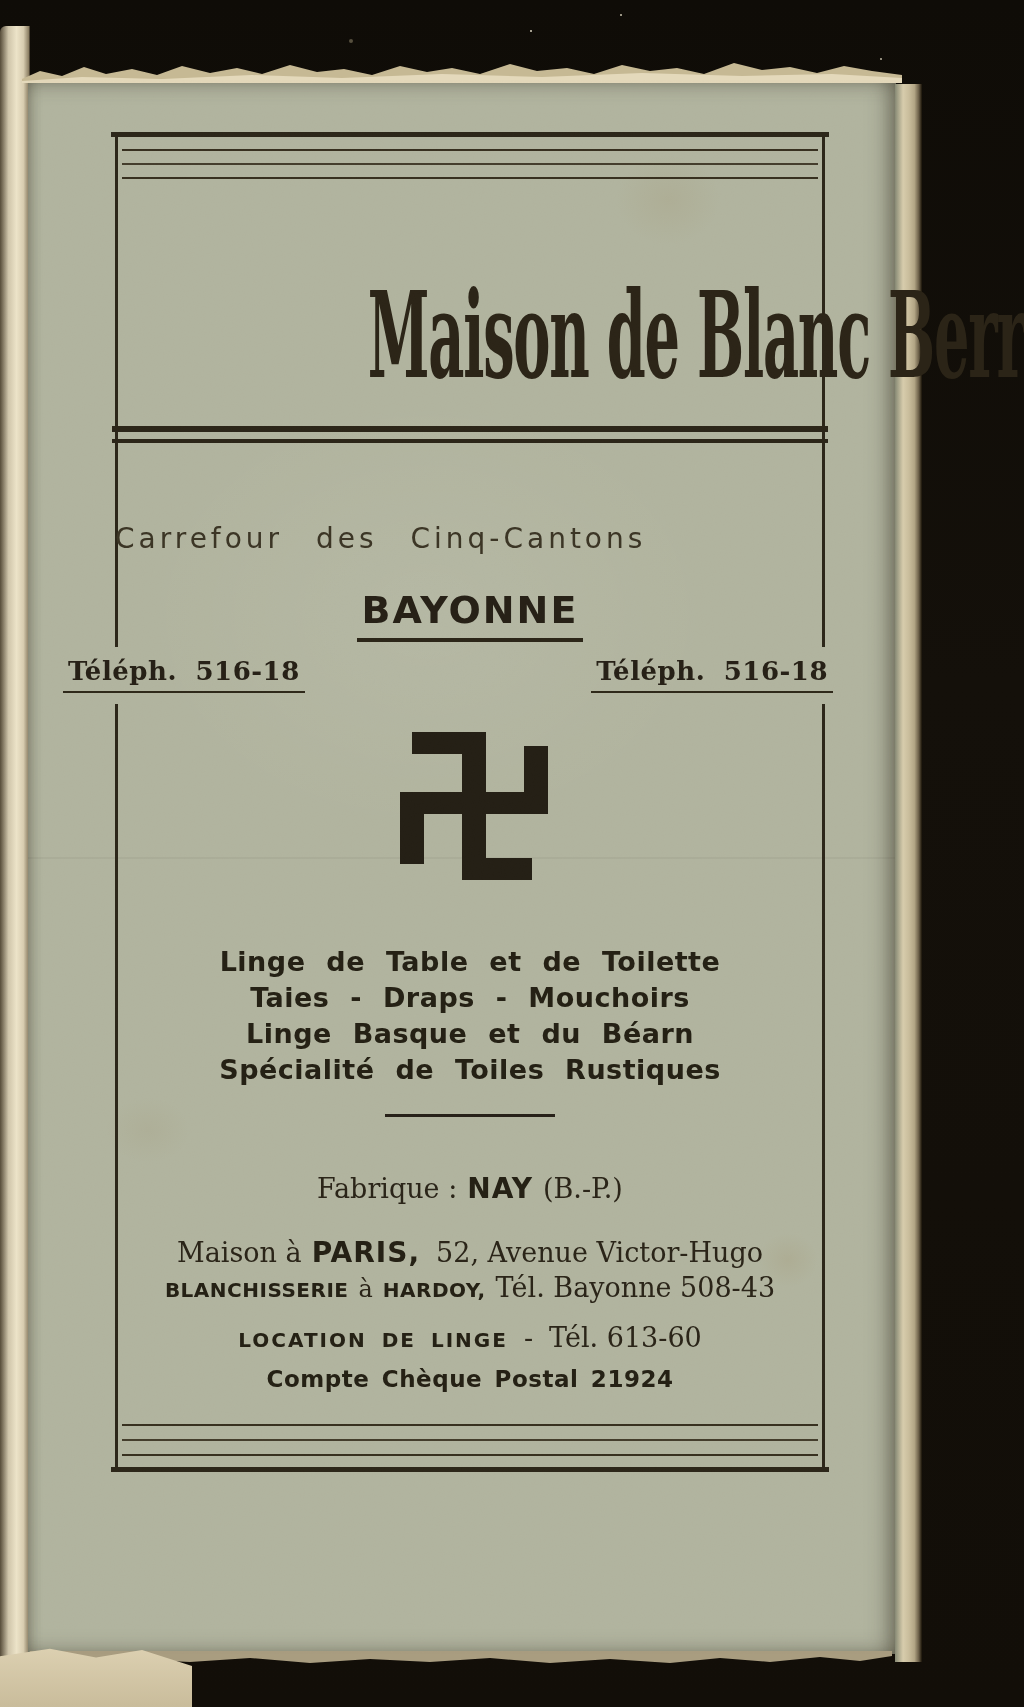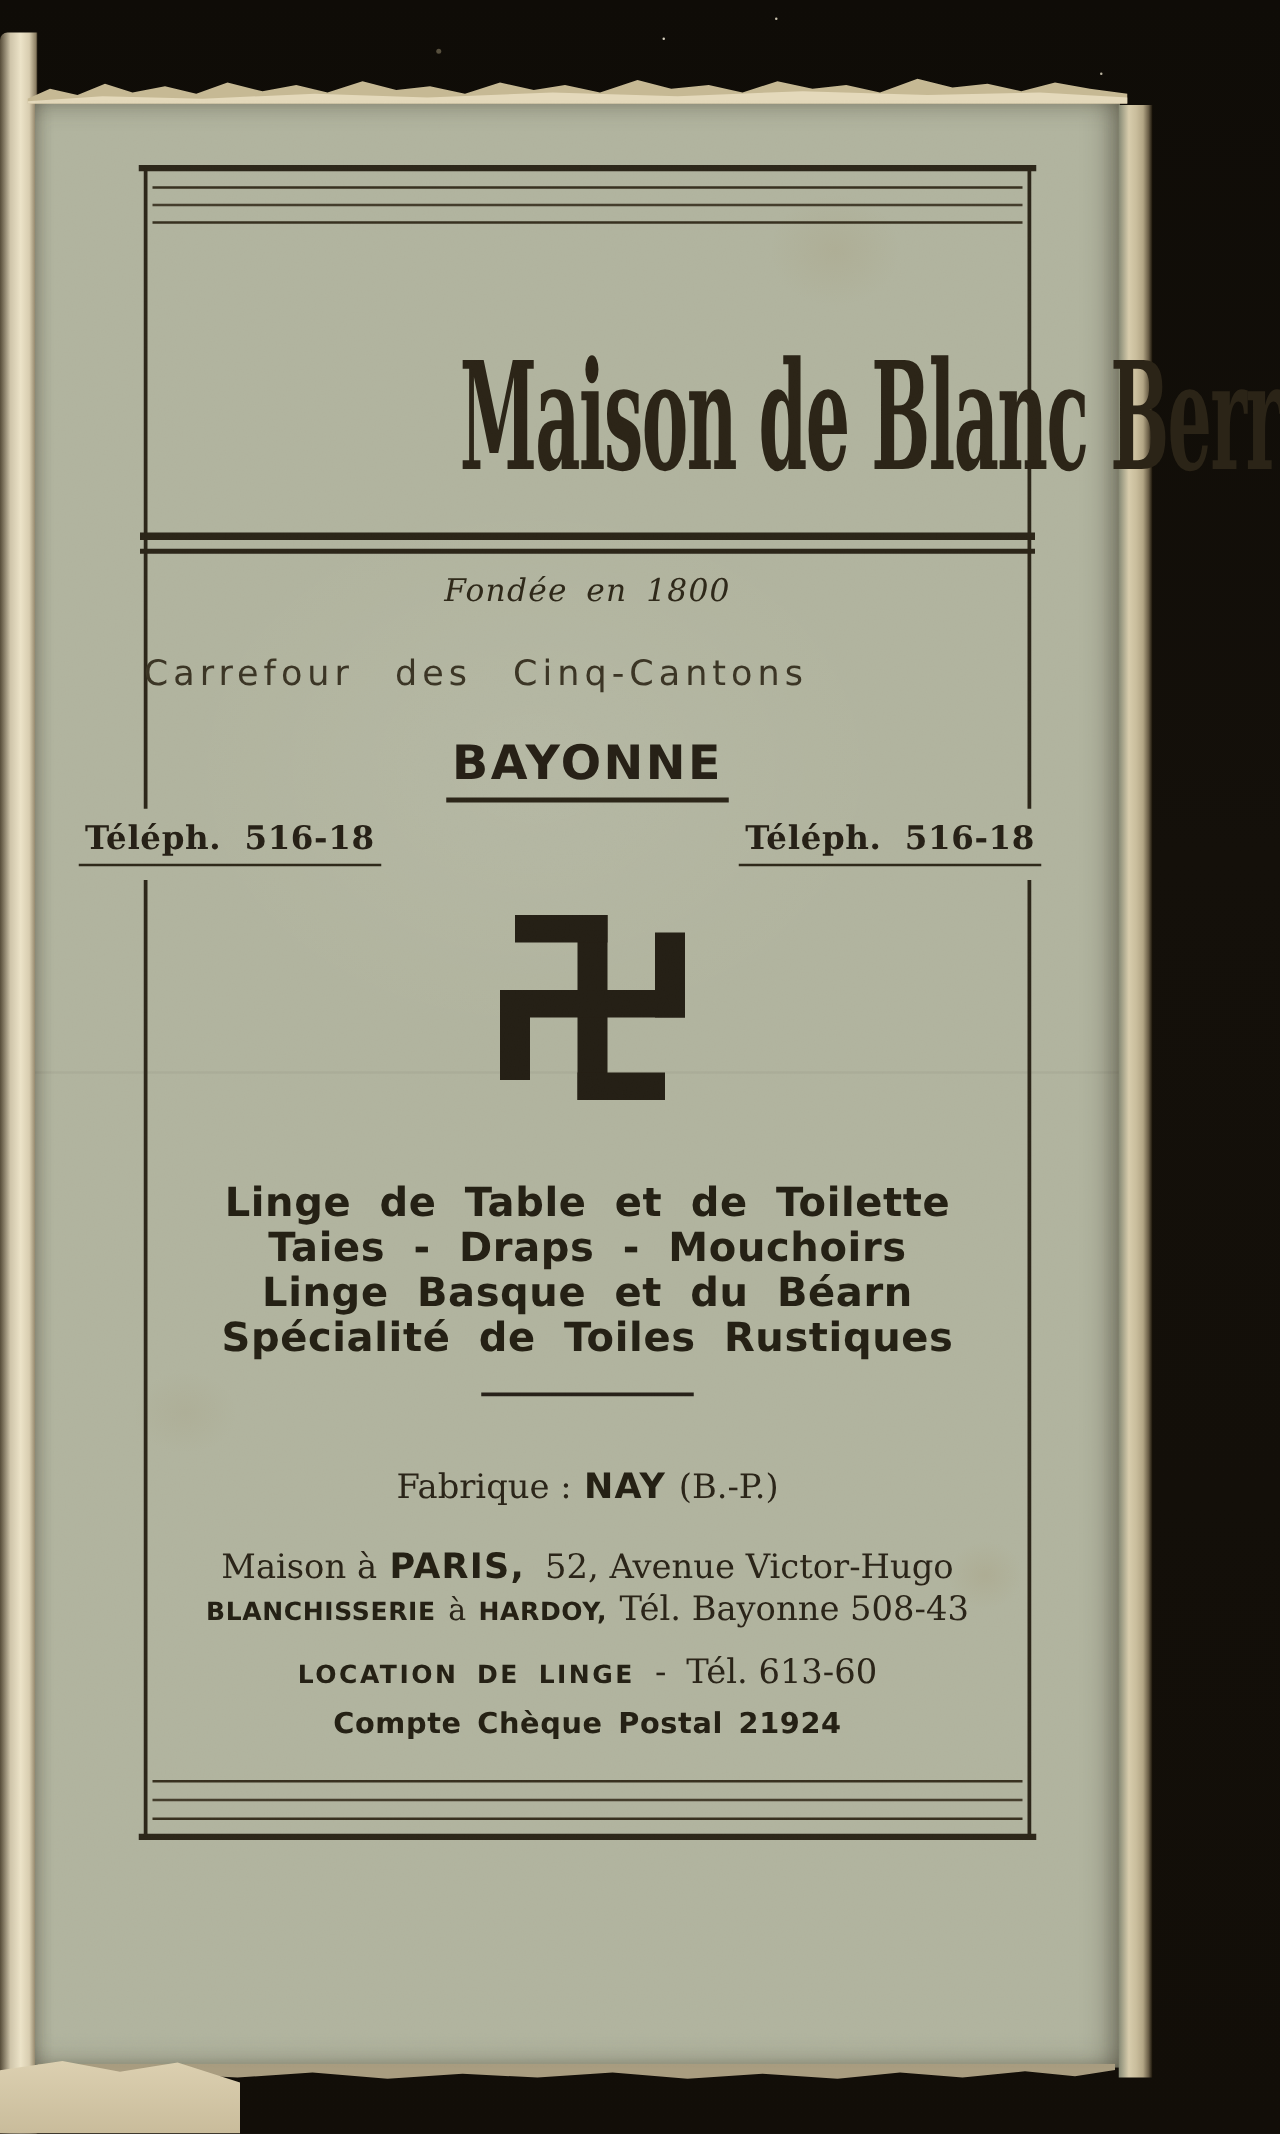--- a/index.html
+++ b/index.html
@@ -68,21 +68,21 @@
   .city span{display:inline-block;font-family:"DejaVu Sans",sans-serif;font-weight:bold;
          font-size:38px;letter-spacing:2px;color:#262016;
          border-bottom:4px solid #2b2518;padding:0 5px 6px;}
   .phones{position:absolute;left:-52px;right:-8px;top:524px;display:flex;
          justify-content:space-between;align-items:center;}
   .phone{font-family:"DejaVu Serif",serif;font-weight:bold;font-size:26px;
          word-spacing:9px;letter-spacing:0.5px;color:#262016;
          border-bottom:2px solid #2e2819;padding:0 5px 5px;}
   .emblem{position:absolute;left:285px;top:600px;width:148px;height:148px;}
   .products{position:absolute;left:0;width:100%;top:812px;text-align:center;
-         font-family:"DejaVu Sans",sans-serif;font-weight:bold;font-size:32px;
+         font-family:"DejaVu Sans",sans-serif;font-weight:bold;font-size:27px;
          line-height:36px;letter-spacing:0.5px;word-spacing:11px;color:#242014;}
   .divider{position:absolute;left:270px;top:982px;width:170px;height:3px;background:#262018;}
   .line-serif{position:absolute;left:0;width:100%;text-align:center;
          font-family:"DejaVu Serif",serif;font-size:27px;color:#2a2418;white-space:nowrap;}
   .factory{top:1040px;}
   .paris{top:1094px;margin-top:10px;}
   .laundry{top:1140px;}
   .rental{top:1190px;}
   .sans-strong{font-family:"DejaVu Sans",sans-serif;font-weight:bold;letter-spacing:1px;color:#242014;}
   .factory .sans-strong,.paris .sans-strong{font-size:28px;}
@@ -133,21 +133,20 @@
       <div class="rule rb2"></div>
       <div class="rule rb3"></div>
 
       <div class="title">
         <span>Maison de Blanc Berrogain</span>
       </div>
 
       <div class="dbl-a"></div>
       <div class="dbl-b"></div>
 
-      <div class="founded">Fondée en 1800</div>
 
       <div class="address">Carrefour des Cinq-Cantons</div>
 
       <div class="city">
         <span>BAYONNE</span>
       </div>
 
       <div class="phones">
         <span class="phone">Téléph. 516-18</span>
         <span class="phone">Téléph. 516-18</span>

